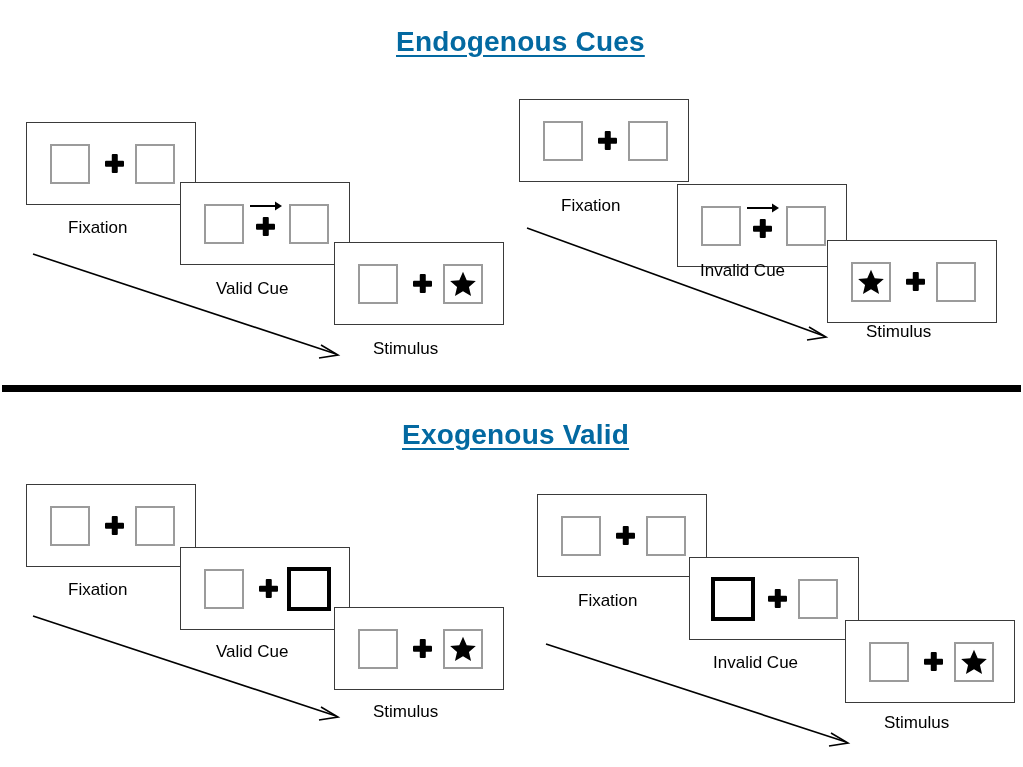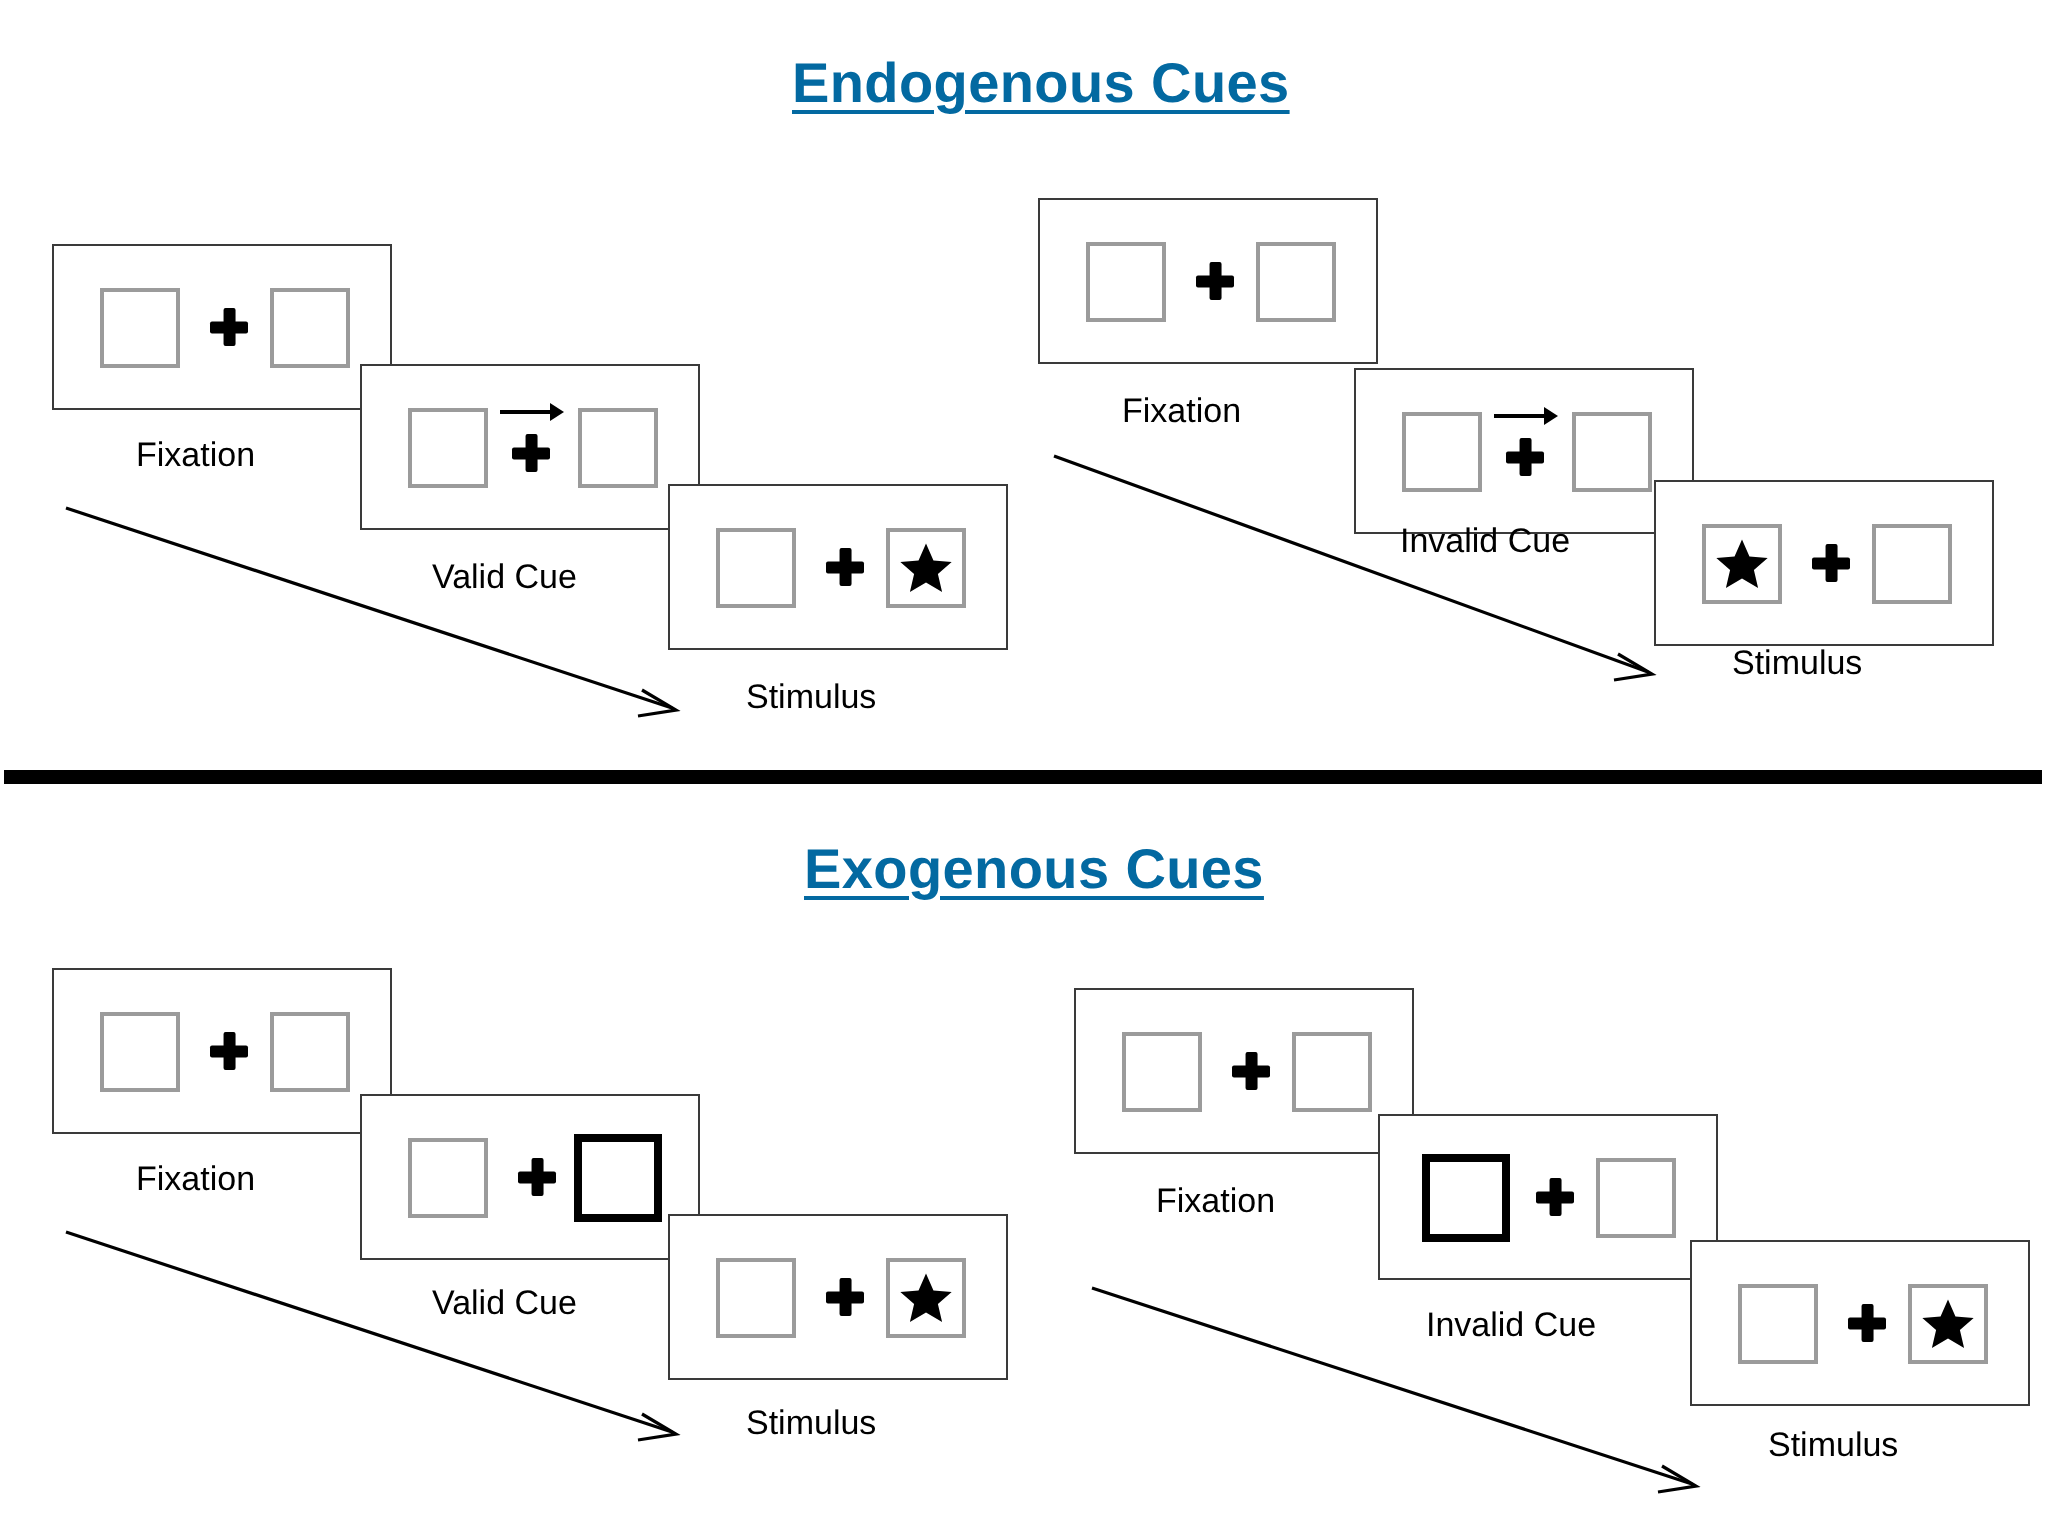--- a/index.html
+++ b/index.html
@@ -218,21 +218,21 @@
 
   <div class="time-arrow" style="left:524px; top:224px;">
     <svg width="320" height="125" viewBox="0 0 320 125">
       <line x1="3" y1="4" x2="300" y2="112" stroke="#000" stroke-width="1.6"></line>
       <polyline points="285,103 302,113 283,116" fill="none" stroke="#000" stroke-width="1.6"></polyline>
     </svg>
   </div>
 
   <div class="divider" style="left:2px; top:385px; width:1019px; height:7px;"></div>
 
-  <div class="section-title" style="left:402px; top:419px;">Exogenous Cues</div>
+  <div class="section-title" style="left:402px; top:419px;">Exogenous Valid</div>
 
   <div class="panel" style="left:26px; top:484px; width:170px; height:83px;">
     <div class="panel-inner">
       <div class="pbox" style="position:absolute; left:23px; top:21px; width:40px; height:40px;"></div>
       <div class="plus" style="position:absolute; left:78px; top:31px; width:19px; height:19px;"></div>
       <div class="pbox" style="position:absolute; left:108px; top:21px; width:40px; height:40px;"></div>
     </div>
   </div>
   <div class="caption" style="left:68px; top:580px;">Fixation</div>
 

